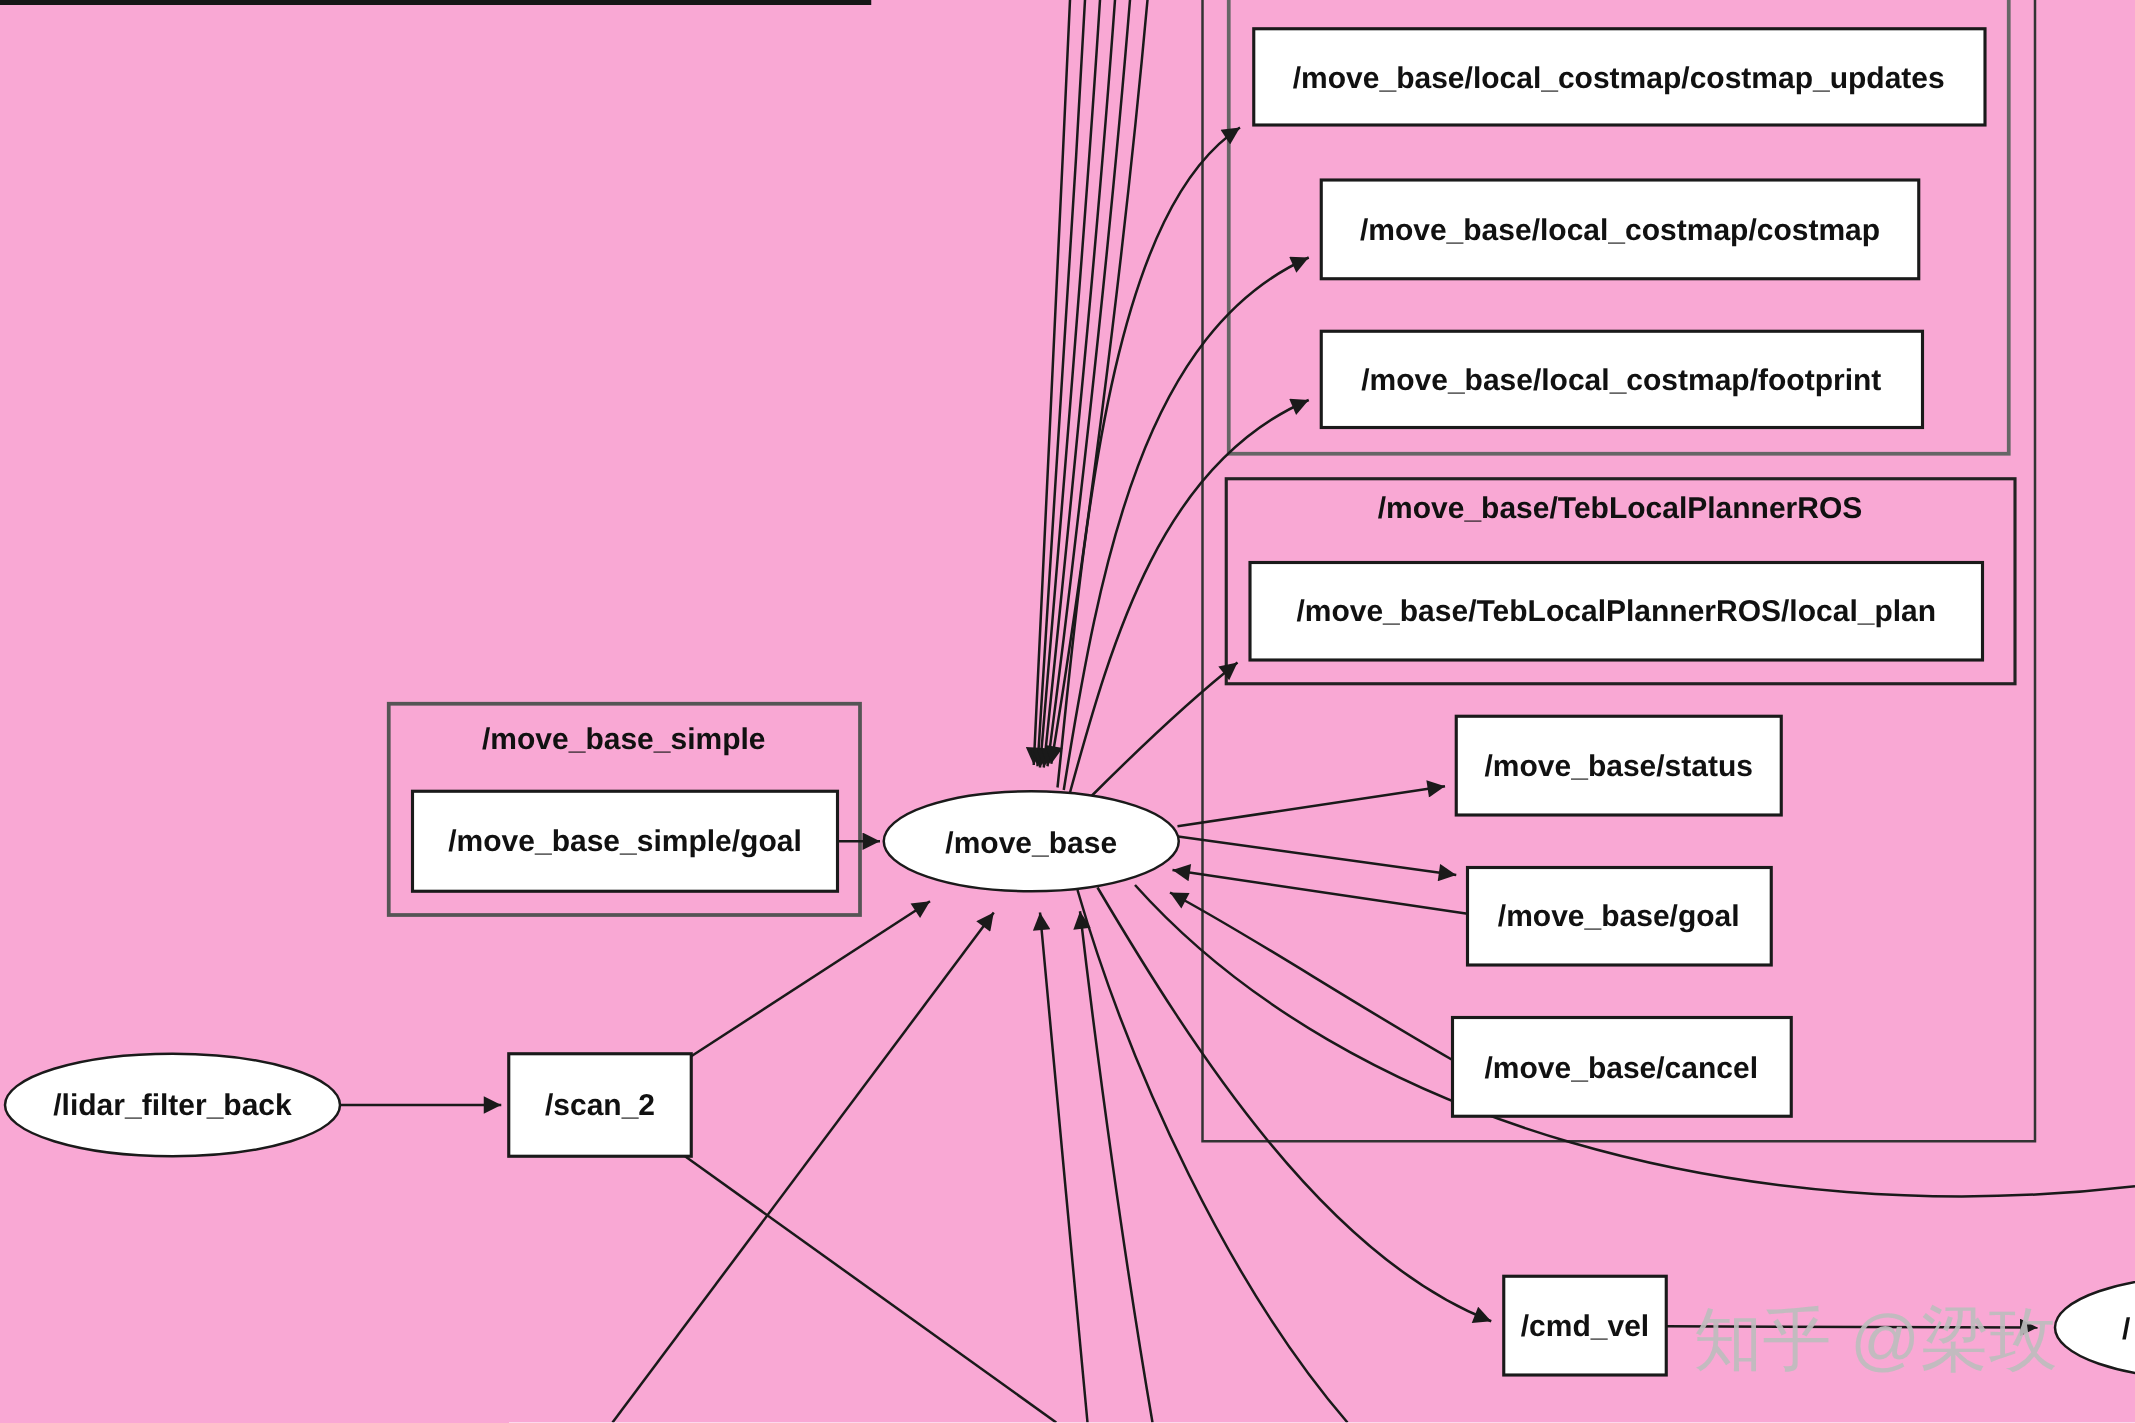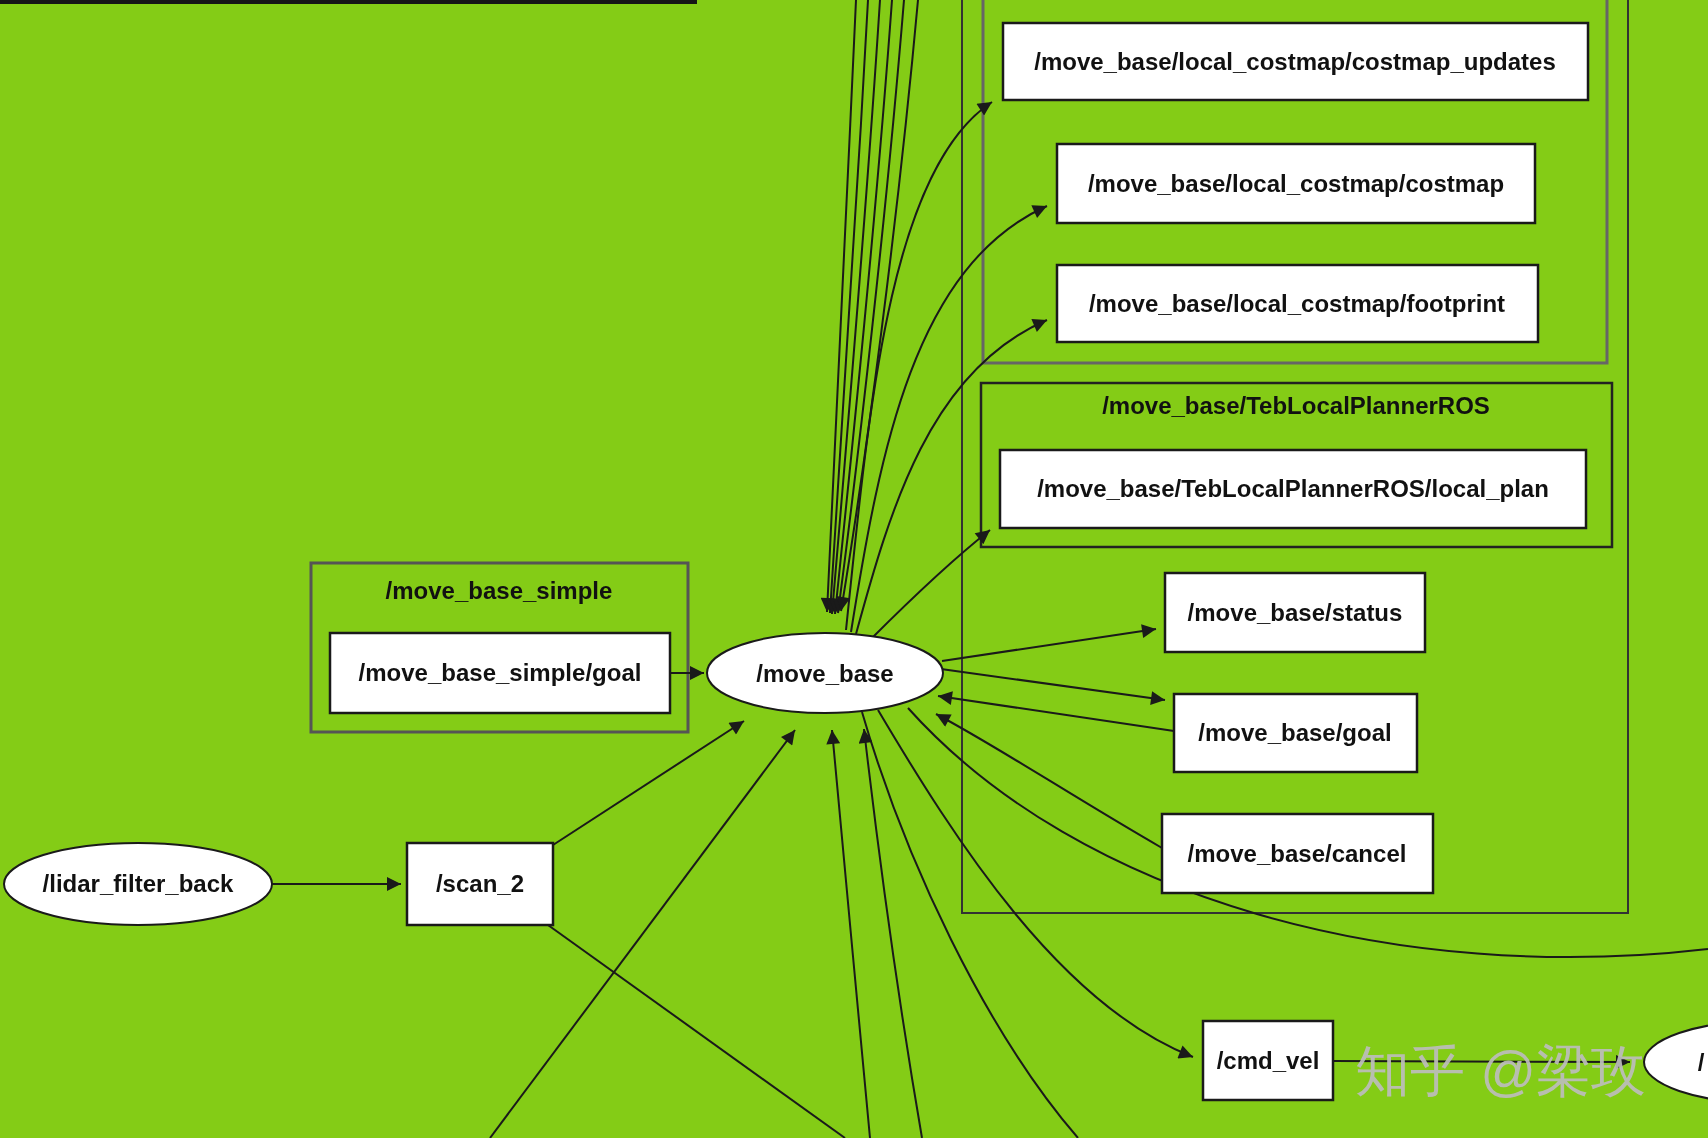--- a/index.html
+++ b/index.html
@@ -4,21 +4,21 @@
 <style>
   html, body {
     margin: 0;
     padding: 0;
     background: #ffffff;
   }
   .stage {
     position: relative;
     width: 1708px;
     height: 1138px;
-    background: #84cc16;
+    background: #f9a8d4;
     overflow: hidden;
   }
   svg { display: block; }
   .graph-label {
     font-family: "Liberation Sans", "DejaVu Sans", sans-serif;
     font-weight: 700;
     font-size: 24px;
     fill: #111111;
     text-anchor: middle;
   }

